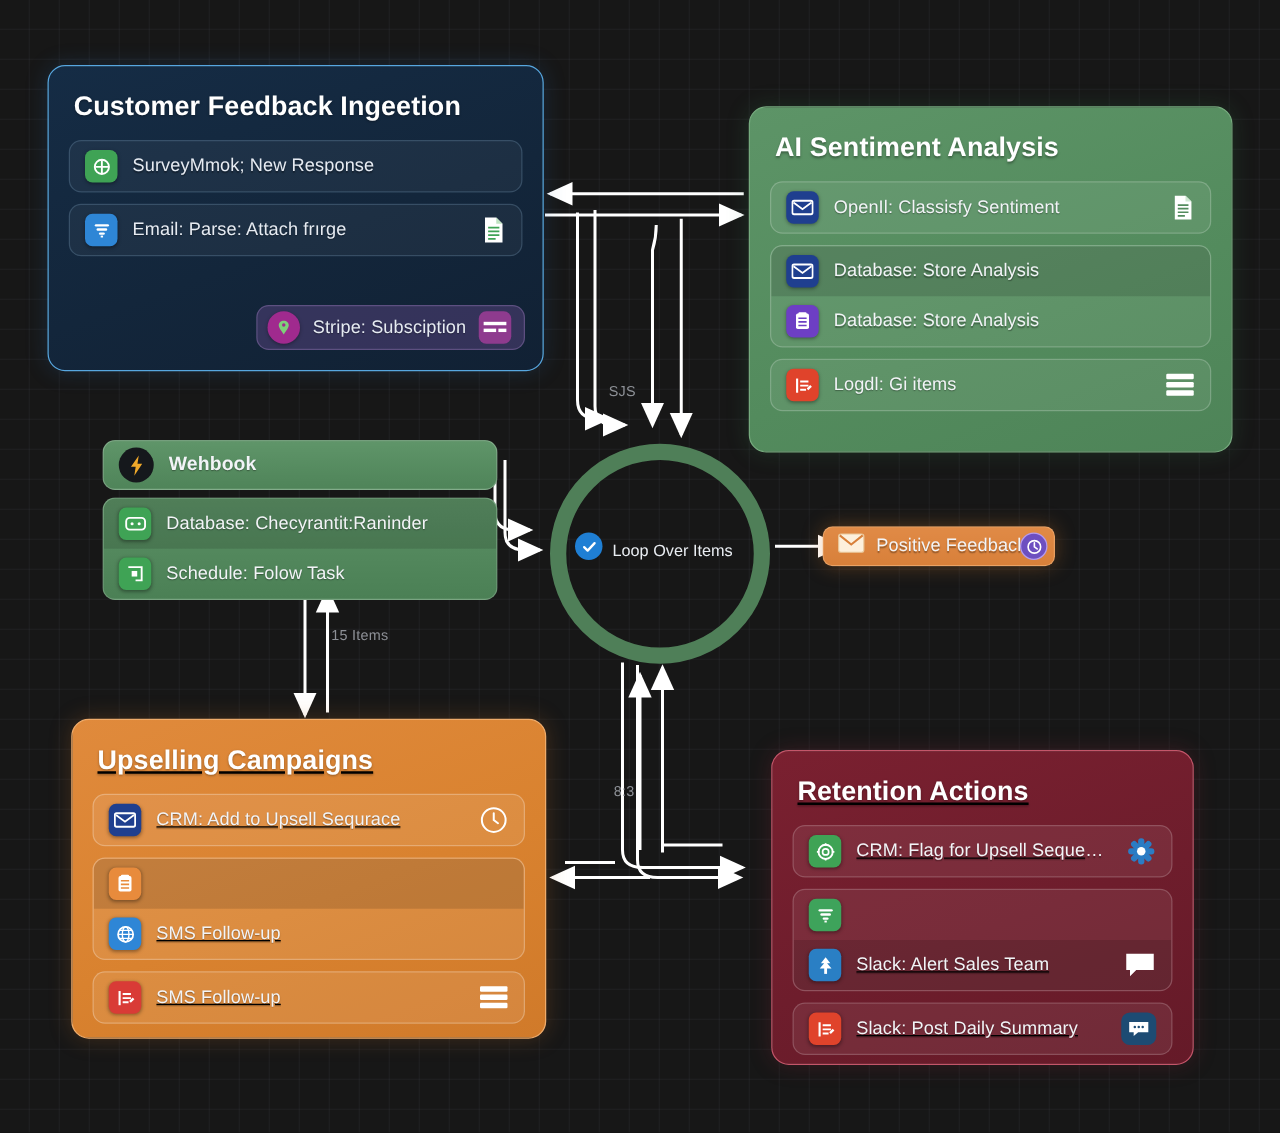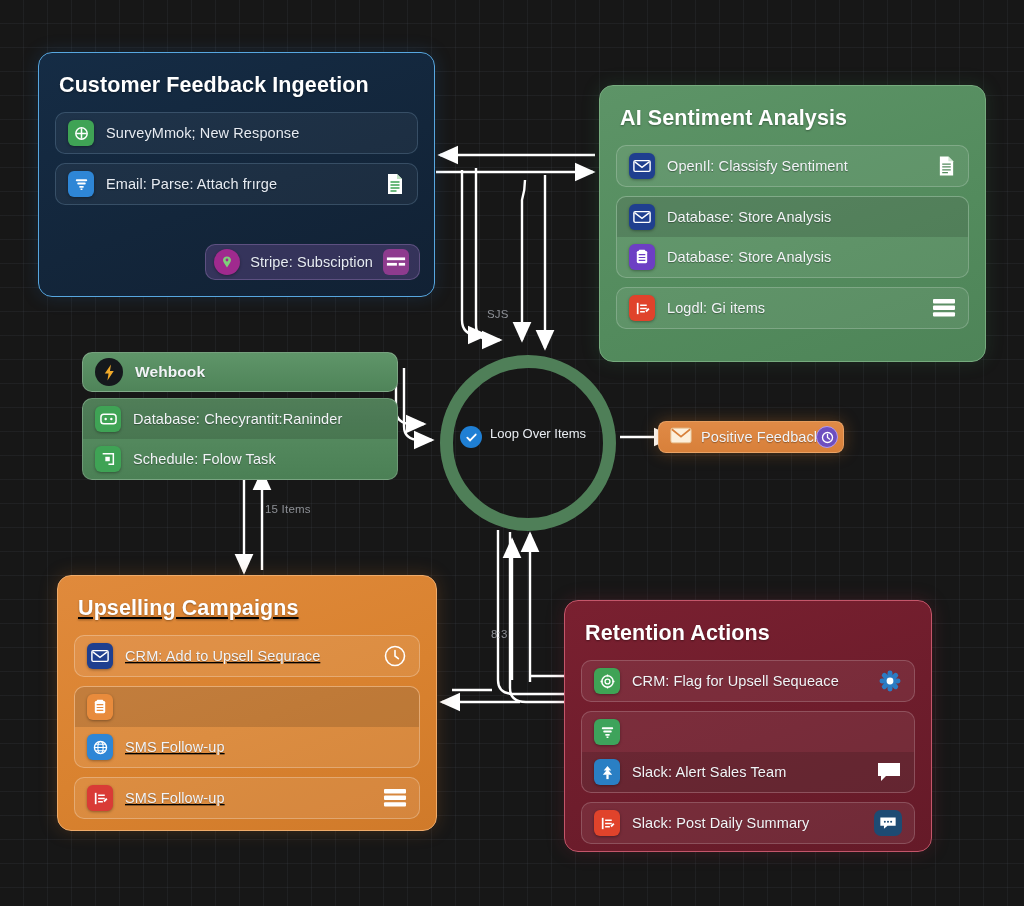--- a/index.html
+++ b/index.html
@@ -68,24 +68,25 @@
     margin-top: 26px;
   }
   .panel-orange {
     left: 57px; top: 575px; width: 380px; height: 256px;
     background: linear-gradient(160deg,#e08a3c 0%, #d9822f 55%, #d07a2a 100%);
     border: 1.5px solid #efab6a;
     box-shadow: 0 0 18px rgba(190,110,40,.25);
     text-decoration: underline;
   }
   .panel-red {
-    left: 564px; top: 600px; width: 368px; height: 252px;
+    left: 617px; top: 600px; width: 338px; height: 252px;
     background: linear-gradient(160deg,#7a2030 0%, #6e1d2c 55%, #651a28 100%);
     border: 1.5px solid #c4566a;
     box-shadow: 0 0 18px rgba(150,40,60,.25);
+    text-decoration: underline;
   }
 
   
   .card-group { border-radius: 10px; margin-bottom: 9px; overflow: hidden; }
   .panel-blue .card-group   { background: rgba(255,255,255,.045); border: 1px solid rgba(150,190,225,.22); }
   .panel-green .card-group  { background: rgba(255,255,255,.07);  border: 1px solid rgba(255,255,255,.20); }
   .panel-orange .card-group { background: rgba(255,255,255,.09);  border: 1px solid rgba(255,255,255,.26); }
   .panel-red .card-group    { background: rgba(255,255,255,.07);  border: 1px solid rgba(255,255,255,.18); }
 
   .node-row {
@@ -184,21 +185,21 @@
     left: 440px; top: 355px;
     width: 176px; height: 176px;
     border-radius: 50%;
     border: 13px solid #4f7f58;
     z-index: 3;
     box-sizing: border-box;
   }
   .loop-chip {
     position: absolute;
     left: 460px; top: 426px;
-    display:flex; align-items:flex-start; gap:8px;
+    display:flex; align-items:flex-end; gap:8px;
     z-index: 5;
   }
   .loop-check {
     width:22px;height:22px;border-radius:50%;
     background:#1f7fd4; display:flex;align-items:center;justify-content:center;
     flex:0 0 22px;
   }
   .loop-text { color:#e9edf2; font-size:13px; white-space:nowrap; }
 
   

